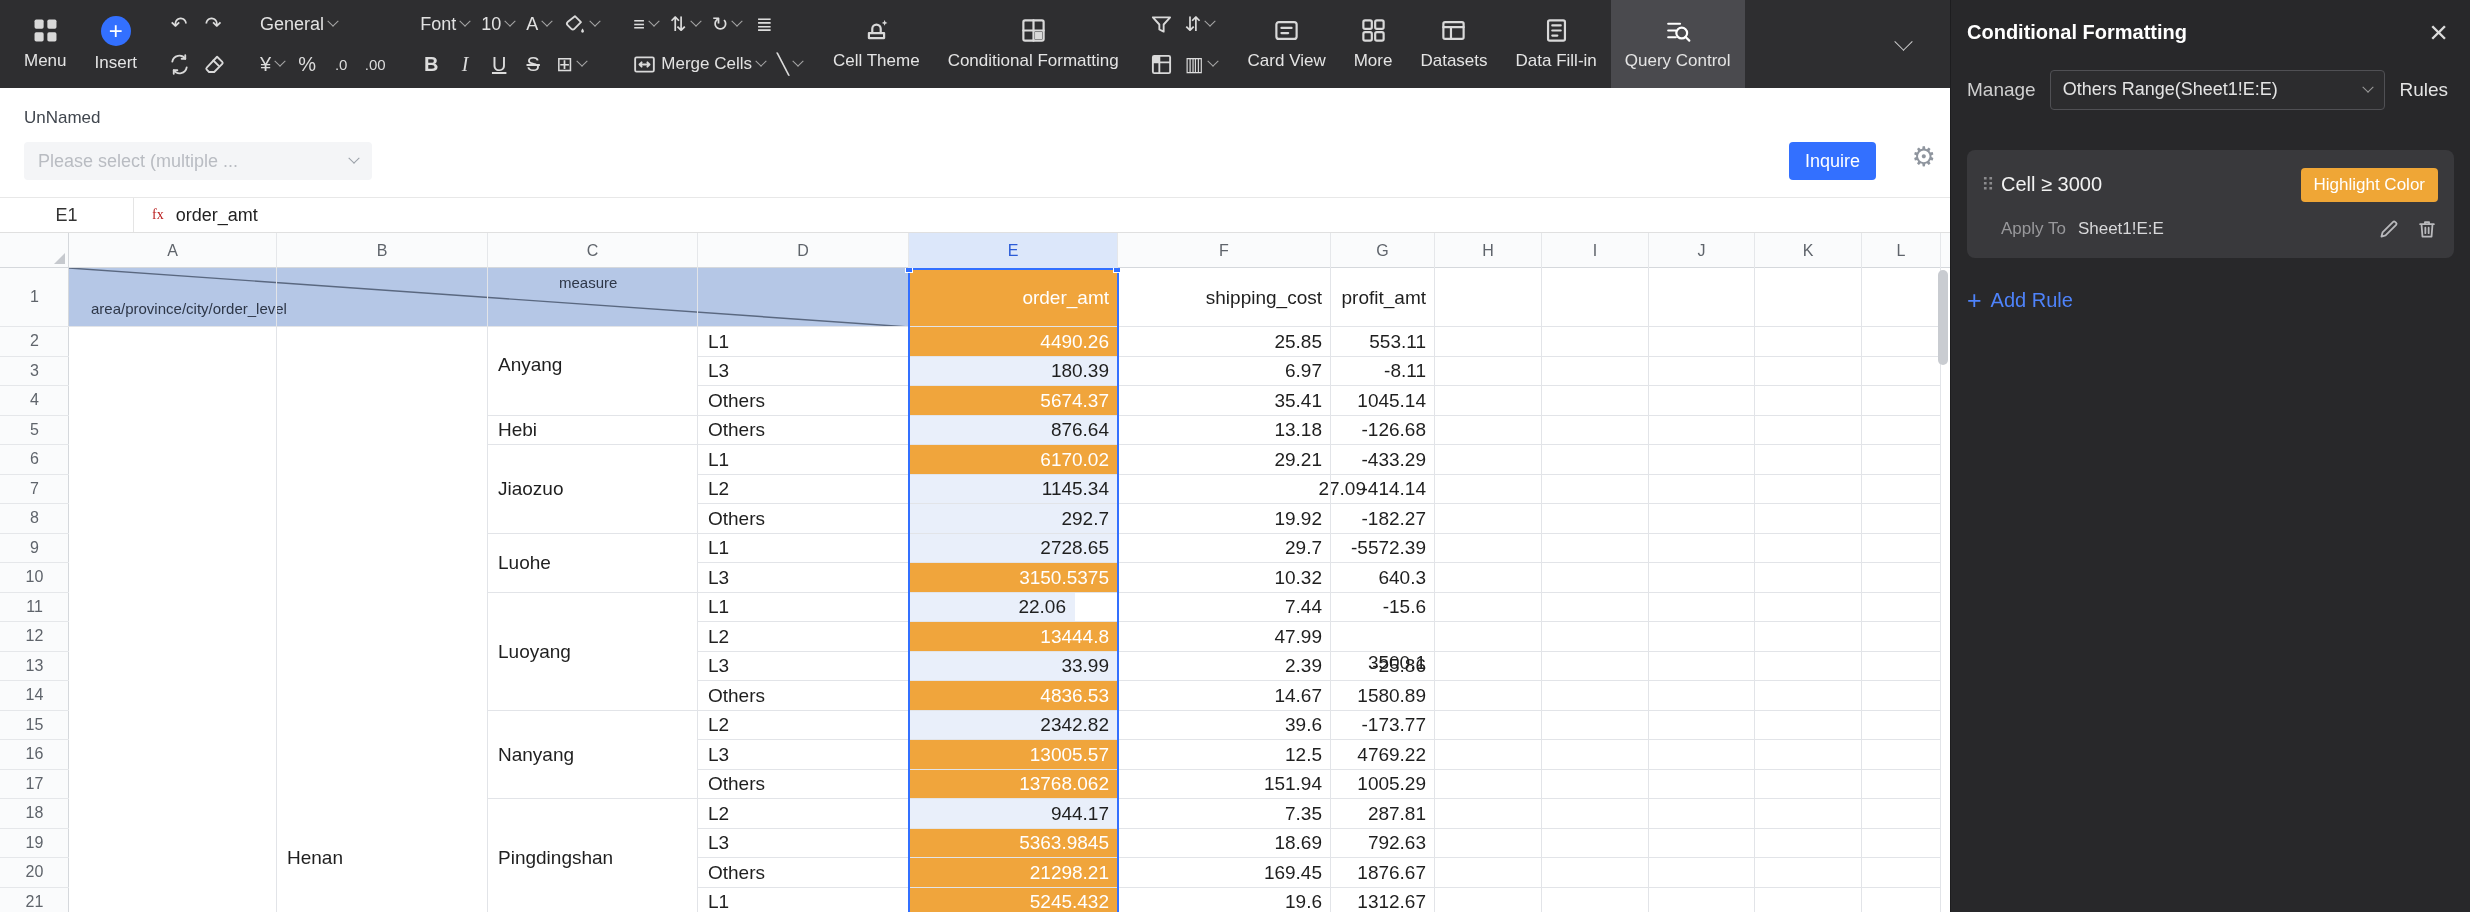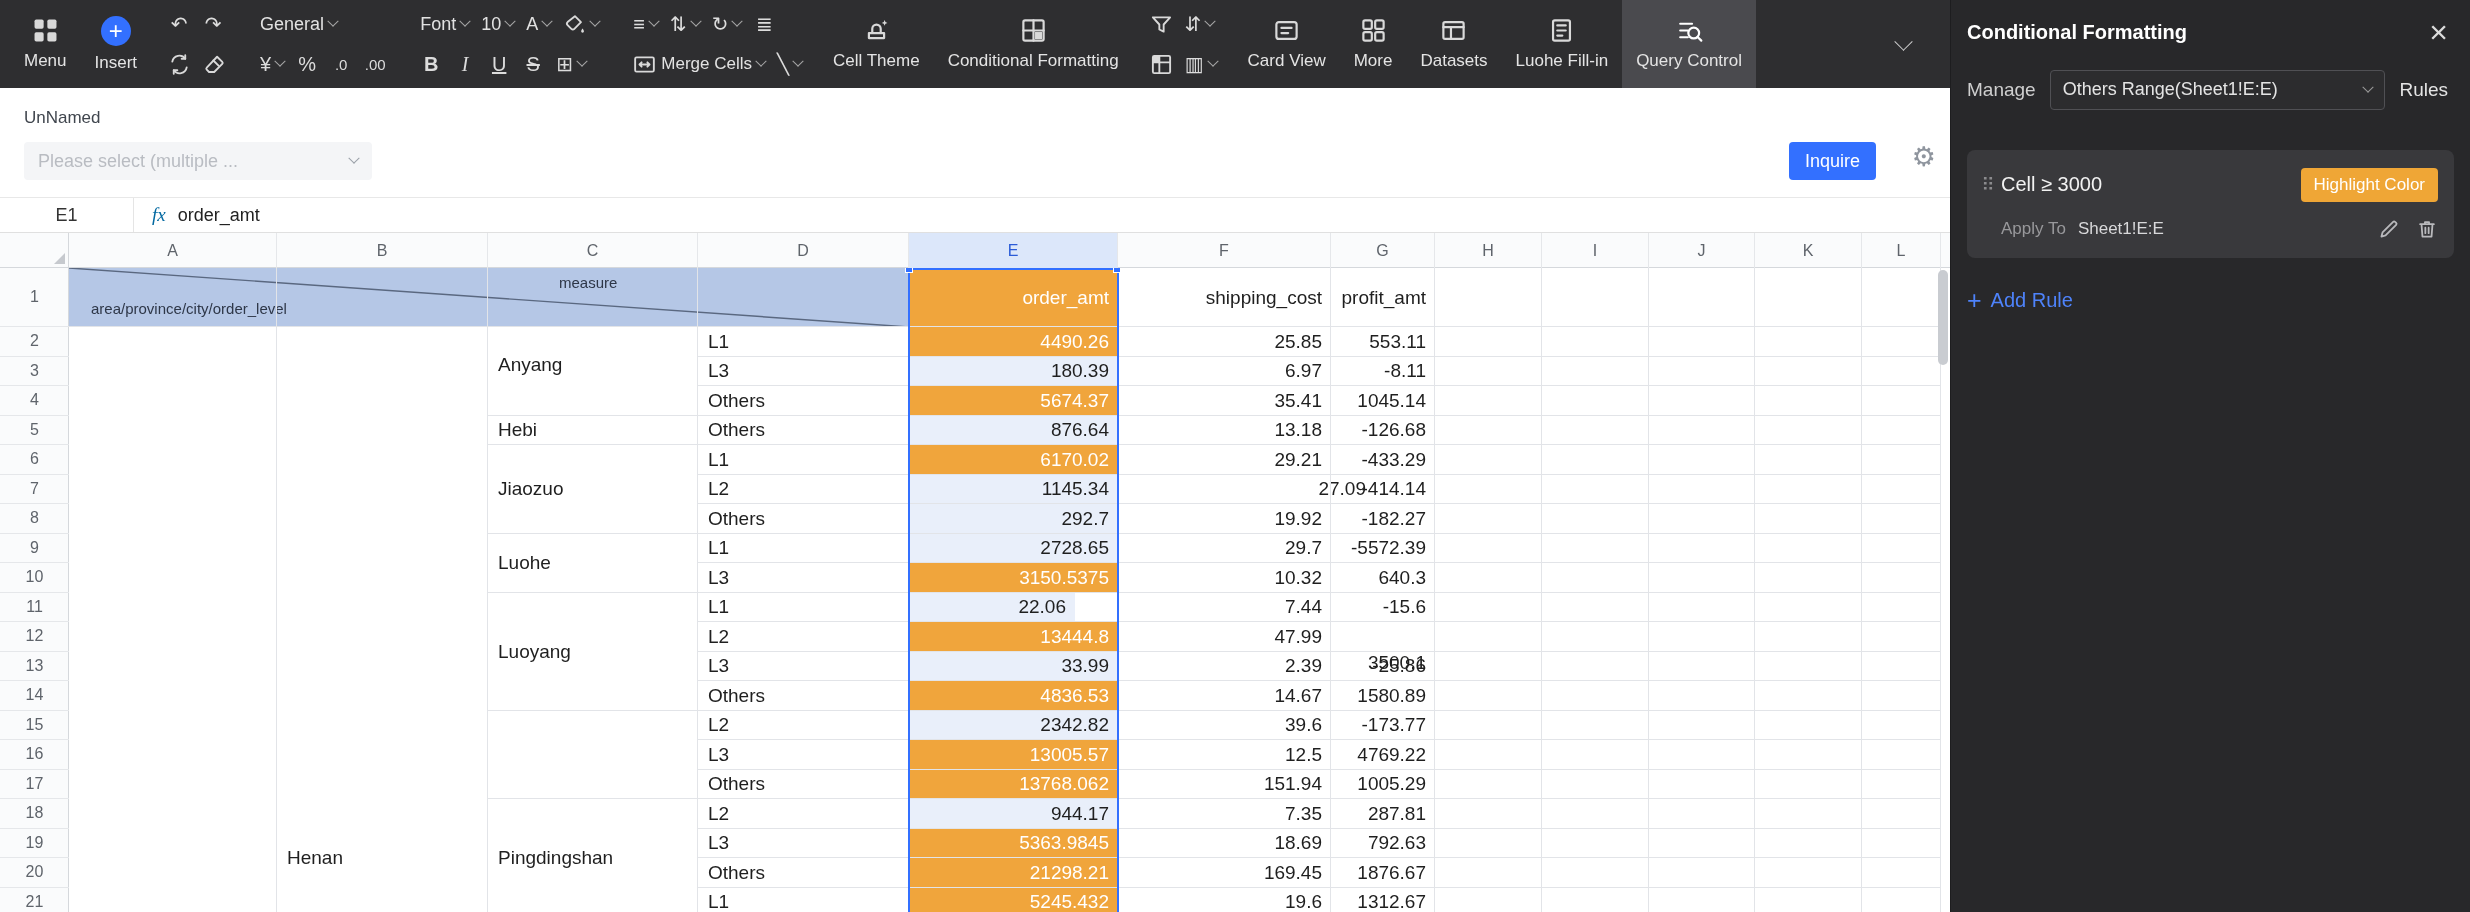--- a/index.html
+++ b/index.html
@@ -46,21 +46,21 @@
   .qb-select .chev{margin-left:auto;border-color:#9aa0a8}
   .inquire-btn{position:absolute;right:74px;top:54px;height:38px;padding:0 16px;background:#3370ff;
     color:#fff;font-size:18px;border-radius:4px;display:flex;align-items:center;cursor:pointer}
   .qb-gear{position:absolute;right:14px;top:56px;font-size:27px;color:#8f959e;cursor:pointer;line-height:1}
 
   
   .formulabar{height:36px;border-top:1px solid #e8e8e8;border-bottom:1px solid #e0e0e0;
     display:flex;align-items:center;flex-shrink:0;background:#fff}
   .name-box{width:134px;height:100%;display:flex;align-items:center;justify-content:center;
     font-size:18px;color:#333;border-right:1px solid #e5e5e5;cursor:text}
-  .fx{font-style:italic;font-family:"Liberation Serif",serif;color:#0369a1;font-size:19px;margin:0 12px 0 18px}
+  .fx{font-family:"Liberation Serif",serif;color:#b91c1c;font-size:14px;margin:0 12px 0 18px}
   .formula-value{font-size:18px;color:#222}
 
   
   .sheet-head{height:35px;display:flex;flex-shrink:0;background:#fafbfc;border-bottom:1px solid #d5d8dc;position:relative}
   .corner{width:69px;height:100%;border-right:1px solid #d5d8dc;position:relative;flex-shrink:0}
   .corner-tri{position:absolute;right:3px;bottom:3px;width:0;height:0;
     border-left:11px solid transparent;border-bottom:11px solid #c6c9ce}
   .col-headers{position:relative;flex:1;height:100%}
   .col-header{position:absolute;top:0;display:flex;align-items:center;justify-content:center;
     font-size:16px;color:#5f646b;border-right:1px solid #e5e7ea;cursor:pointer}
@@ -304,21 +304,21 @@
             <rect x="2" y="3" width="12" height="10" rx="1"></rect>
             <path d="M2 6h12M6.5 6v7"></path>
           </svg>
         <span class="tb-lbl">Datasets</span>
       </div>
       <div class="tb-big">
         <svg class="icn" viewBox="0 0 16 16">
             <rect x="3" y="2" width="10" height="12" rx="1"></rect>
             <path d="M5.5 5h5M5.5 8h5M5.5 11h3"></path>
           </svg>
-        <span class="tb-lbl">Luohe Fill-in</span>
+        <span class="tb-lbl">Data Fill-in</span>
       </div>
       <div class="tb-big active">
         <svg class="icn white" viewBox="0 0 16 16">
             <path d="M2.5 4h7M2.5 8h4.5M2.5 12h4.5"></path>
             <circle cx="10.5" cy="9.5" r="3.2"></circle>
             <path d="M12.8 11.8L15 14"></path>
           </svg>
         <span class="tb-lbl">Query Control</span>
       </div>
 
@@ -396,20 +396,21 @@
           </div>
           <div class="cell num cell-e-hl" style="left: 840px; top: 0px; width: 209px; height: 59px;">order_amt</div>
           <div class="cell num" style="left: 1049px; top: 0px; width: 213px; height: 59px;">shipping_cost</div>
           <div class="cell num" style="left: 1262px; top: 0px; width: 104px; height: 59px;">profit_amt</div>
           <div class="cell txt" style="left: 208px; top: 531px; width: 211px; height: 118px;">Henan</div>
           <div class="cell txt" style="left: 419px; top: 59px; width: 210px; height: 75px;">Anyang</div>
           <div class="cell txt" style="left: 419px; top: 147.5px; width: 210px; height: 29.5px;">Hebi</div>
           <div class="cell txt" style="left: 419px; top: 265.5px; width: 210px; height: 59px;">Luohe</div>
           <div class="cell txt" style="left: 419px; top: 177px; width: 210px; height: 88.5px;">Jiaozuo</div>
           <div class="cell txt" style="left: 419px; top: 324.5px; width: 210px; height: 118px;">Luoyang</div>
+          <div class="cell txt" style="left: 419px; top: 442.5px; width: 210px; height: 88.5px;">Nanyang</div>
           <div class="cell txt" style="left: 419px; top: 531px; width: 210px; height: 118px;">Pingdingshan</div>
           <div class="cell txt" style="left: 629px; top: 59px; width: 211px; height: 29.5px;">L1</div>
           <div class="cell num cell-e-hl" style="left: 840px; top: 59px; width: 209px; height: 29.5px;">4490.26</div>
           <div class="cell num" style="left: 1049px; top: 59px; width: 213px; height: 29.5px;">25.85</div>
           <div class="cell num" style="left: 1262px; top: 59px; width: 104px; height: 29.5px;">553.11</div>
           <div class="cell txt" style="left: 629px; top: 88.5px; width: 211px; height: 29.5px;">L3</div>
           <div class="cell num cell-e" style="left: 840px; top: 88.5px; width: 209px; height: 29.5px;">180.39</div>
           <div class="cell num" style="left: 1049px; top: 88.5px; width: 213px; height: 29.5px;">6.97</div>
           <div class="cell num" style="left: 1262px; top: 88.5px; width: 104px; height: 29.5px;">-8.11</div>
           <div class="cell txt" style="left: 629px; top: 118px; width: 211px; height: 29.5px;">Others</div>

